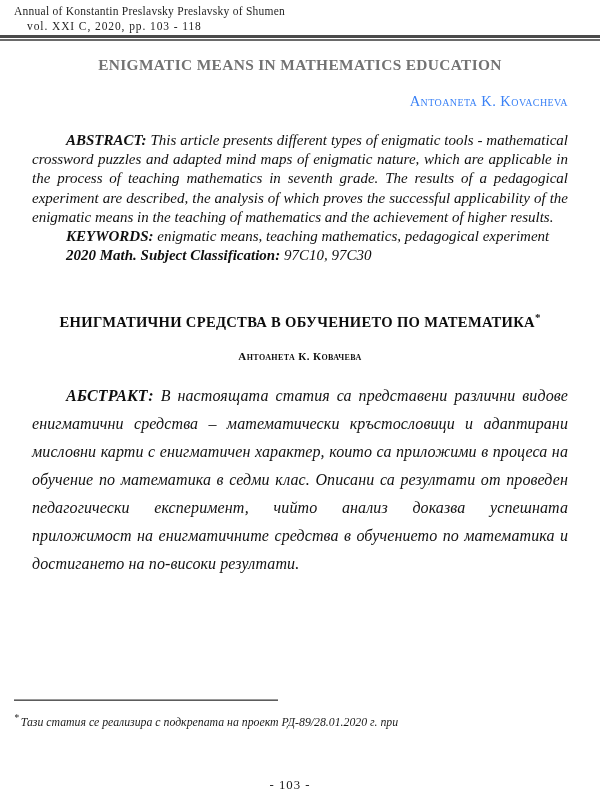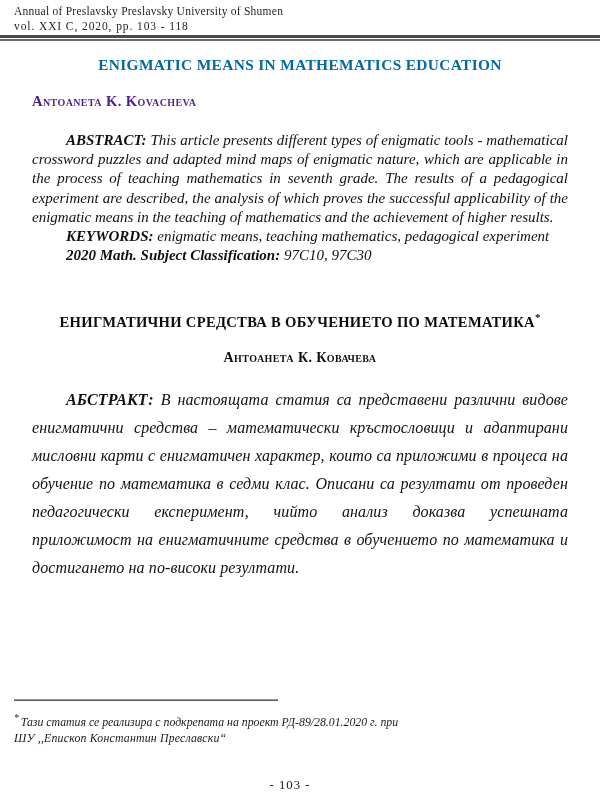--- a/index.html
+++ b/index.html
@@ -29,20 +29,21 @@
   }
   .journal-head .jh-line {
     font-size: 11.5px;
     line-height: 14.5px;
     letter-spacing: 0.25px;
     color: #1f1f1f;
     white-space: nowrap;
   }
   .journal-head .jh-line.vol {
     letter-spacing: 0.9px;
+    margin-left: 13px;
   }
 
   .head-rule {
     position: absolute;
     left: 0;
     top: 35px;
     width: 600px;
   }
   .head-rule .bar-thick {
     height: 3px;
@@ -66,31 +67,31 @@
   }
 
   h1.title-en {
     margin: 0;
     padding: 0 0 0 0;
     text-align: center;
     font-size: 15.4px;
     font-weight: bold;
     letter-spacing: 0.35px;
     line-height: 20px;
-    color: #0369a1;
+    color: #737373;
   }
 
   .author-en {
     margin-top: 18px;
-    text-align: left;
+    text-align: right;
     font-size: 14.6px;
-    font-weight: bold;
+    font-weight: normal;
     font-variant: small-caps;
     letter-spacing: 0.4px;
-    color: #4c1d95;
+    color: #3b82f6;
   }
 
   p.abs {
     margin: 0;
     text-align: justify;
     font-style: italic;
     font-size: 15px;
     line-height: 19.2px;
     text-indent: 34px;
     color: #101010;
@@ -126,21 +127,21 @@
   h2.title-bg .fn-mark {
     font-weight: bold;
     font-size: 11px;
     vertical-align: super;
     letter-spacing: 0;
   }
 
   .author-bg {
     margin-top: 17px;
     text-align: center;
-    font-size: 14px;
+    font-size: 11px;
     font-weight: bold;
     font-variant: small-caps;
     letter-spacing: 0.4px;
     color: #0d0d0d;
   }
 
   .abstract-bg {
     margin-top: 20px;
   }
   .abstract-bg p.abs {
@@ -194,21 +195,21 @@
     letter-spacing: 1px;
     color: #1a1a1a;
   }
 </style>
 </head>
 <body>
 
 <div class="page">
 
   <div class="journal-head">
-    <div class="jh-line">Annual of Preslavsky Preslavsky University of Shumen</div>
+    <div class="jh-line">Annual of Konstantin Preslavsky Preslavsky of Shumen</div>
     <div class="jh-line vol">vol. XXI C, 2020, pp.  103 - 118</div>
   </div>
 
   <div class="head-rule">
     <div class="bar-thick"></div>
     <div class="bar-gap"></div>
     <div class="bar-thin"></div>
   </div>
 
   <div class="column">
@@ -234,18 +235,18 @@
     <div class="abstract-bg">
       <p class="abs"><span class="lead">АБСТРАКТ:</span><span> В настоящата статия са представени различни видове енигматични средства – математически кръстословици и адаптирани мисловни карти с енигматичен характер, които са приложими в процеса на обучение по математика в седми клас. Описани са резултати от проведен педагогически експеримент, чийто анализ доказва успешната приложимост на енигматичните средства в обучението по математика и достигането на по-високи резултати.</span></p>
     </div>
 
   </div>
 
   <div class="footnote-area">
     <div class="footnote-rule">
       <div class="under"></div>
     </div>
-    <div class="footnote-text"><span class="fn-star">*</span><span>Тази статия се реализира с подкрепата на проект РД-89/28.01.2020 г. при</span><span class="fn-l2">ШУ ,,Епископ  Константин  Преславски“</span></div>
+    <div class="footnote-text"><span class="fn-star">*</span><span>Тази статия се реализира с подкрепата на проект РД-89/28.01.2020 г. при</span></div>
   </div>
 
   <div class="page-number">- 103 -</div>
 
 </div>
 
 </body></html>

